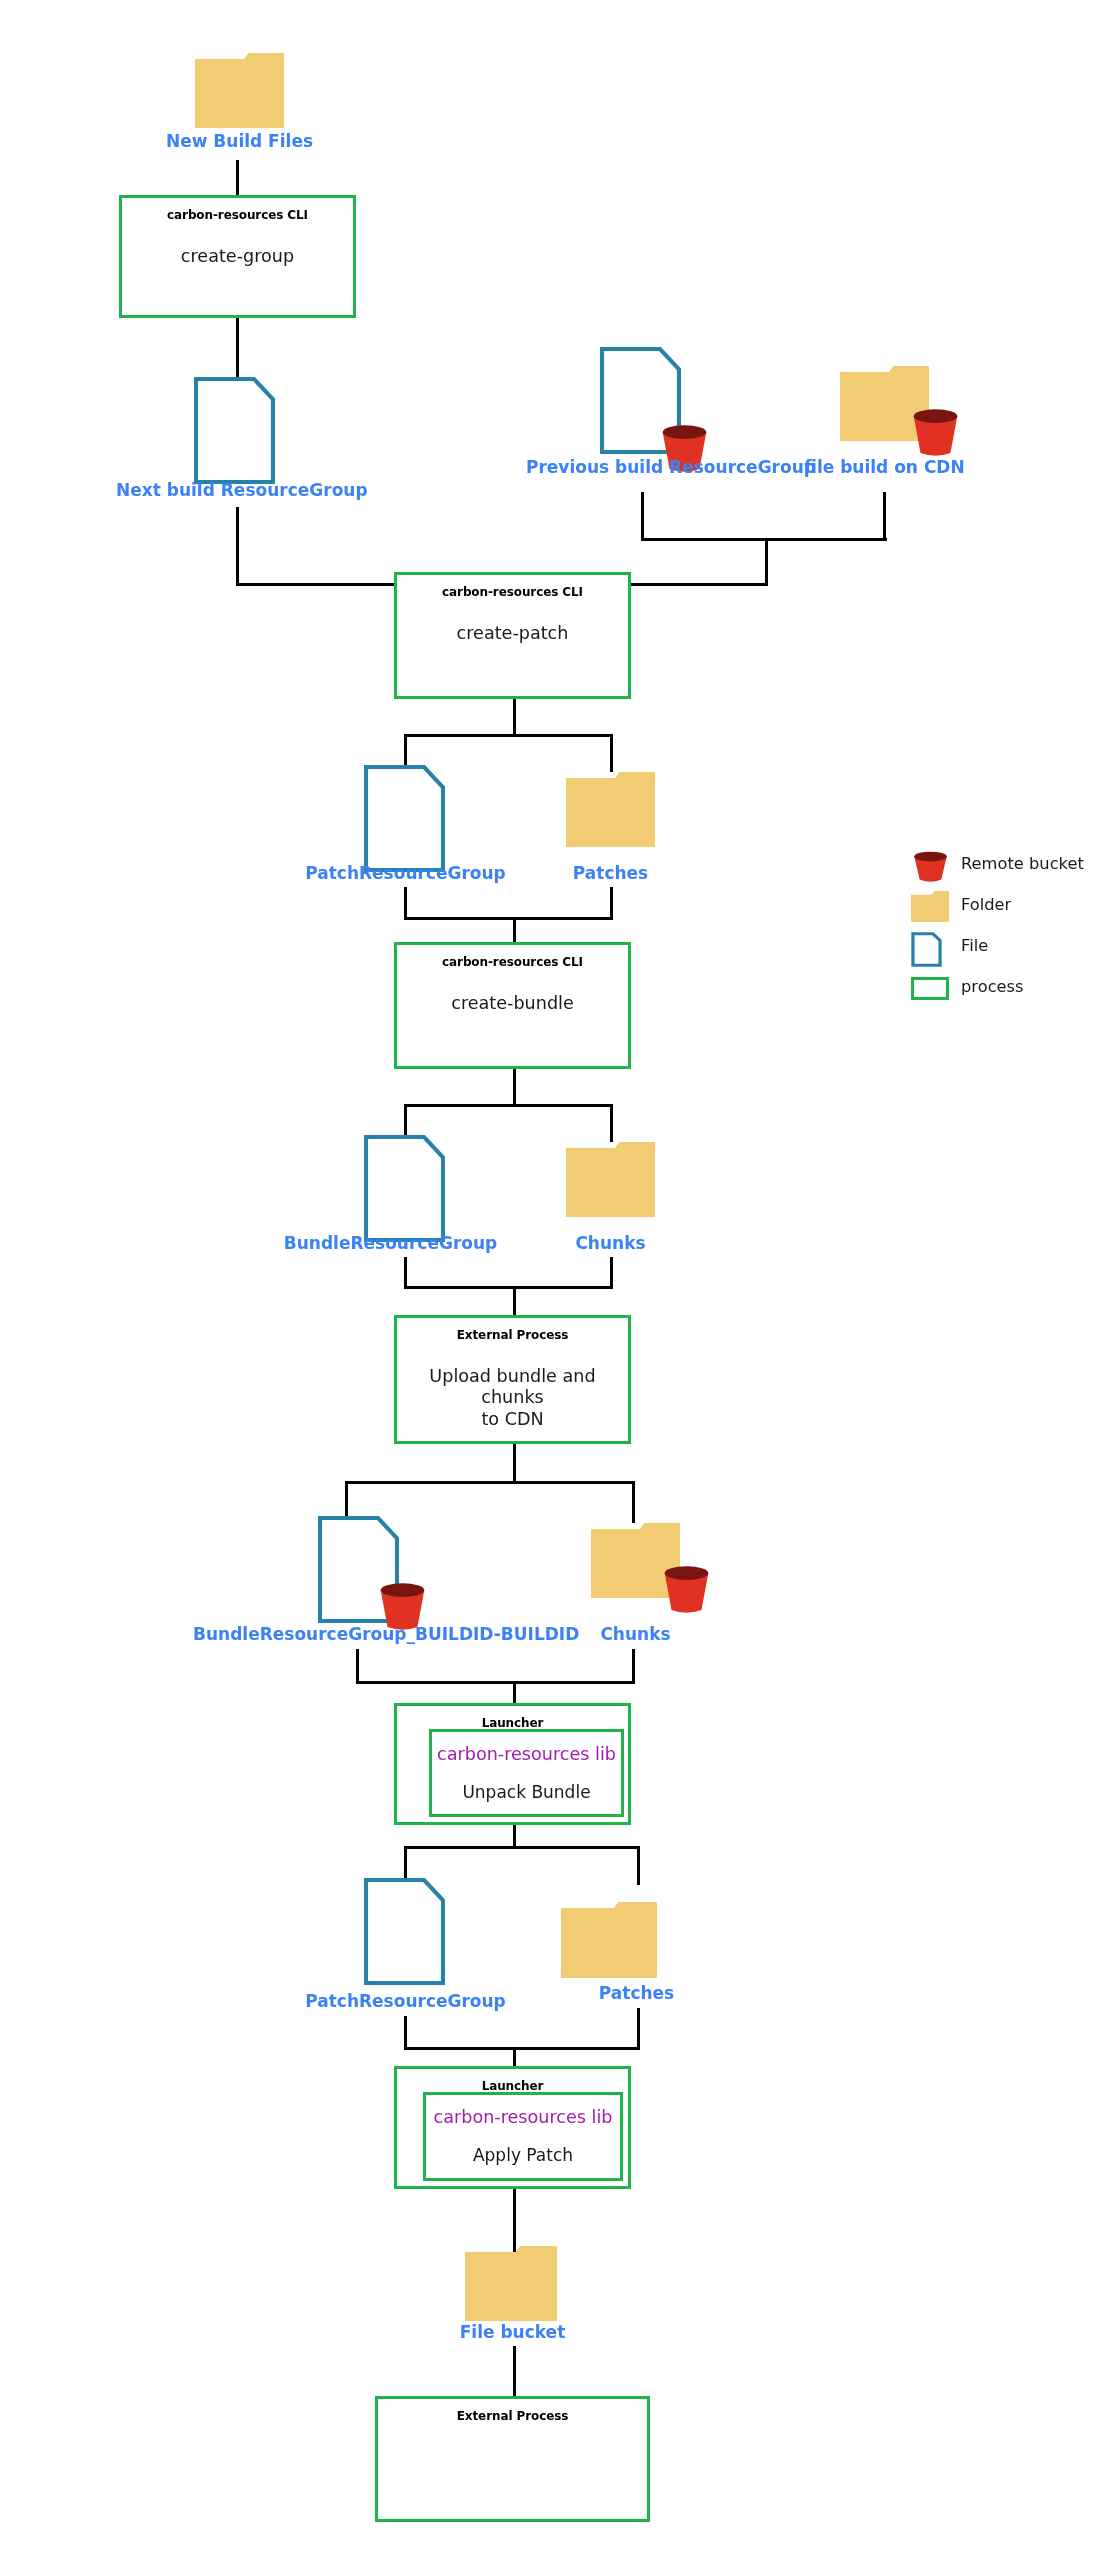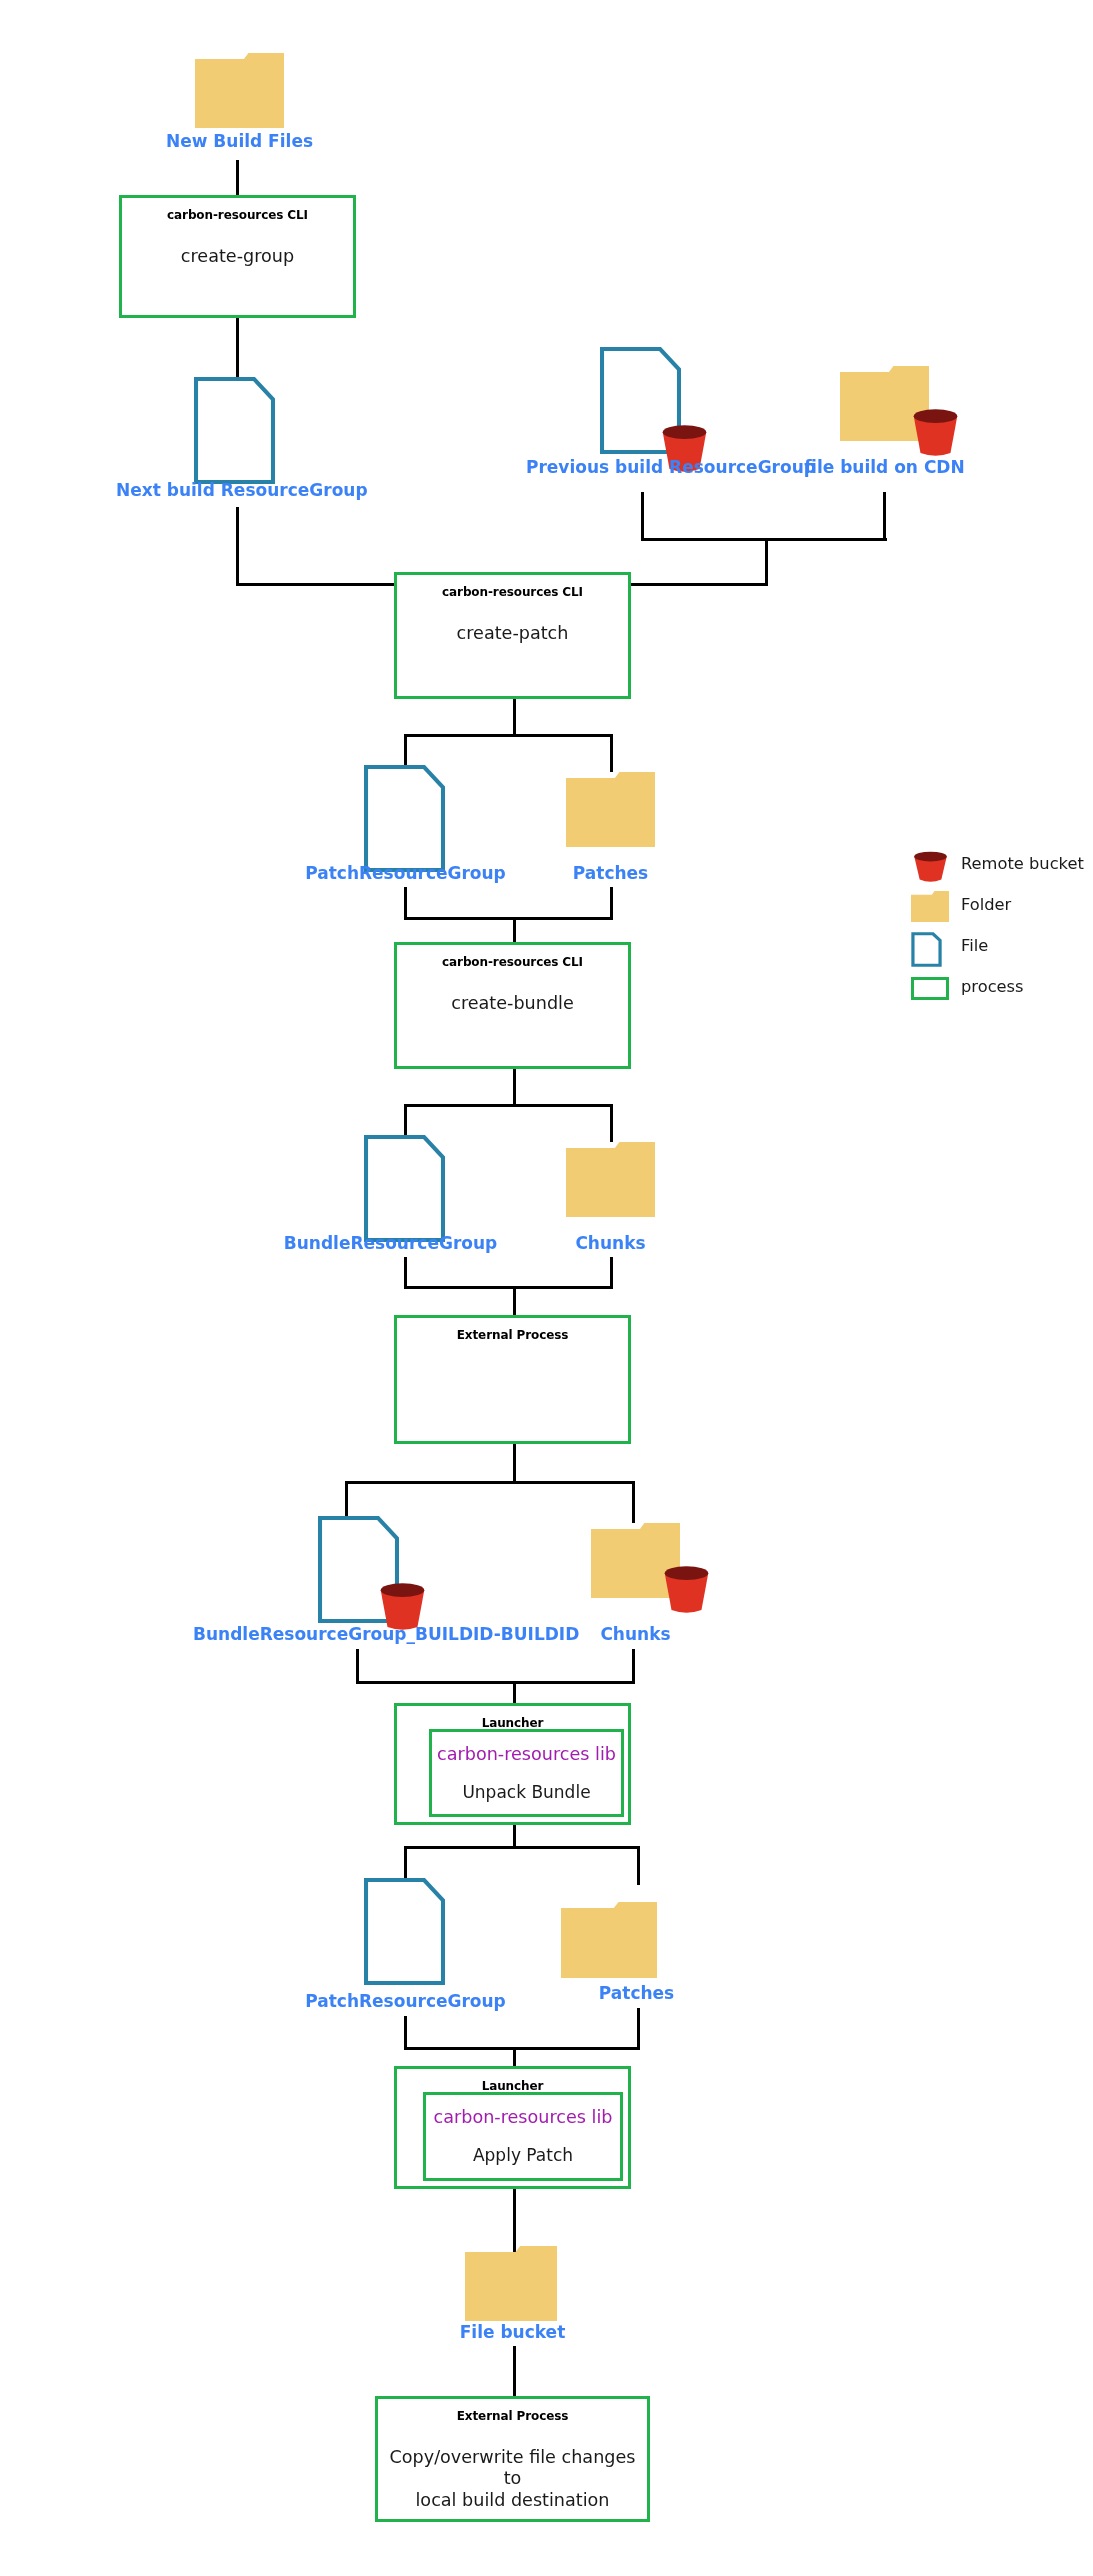--- a/index.html
+++ b/index.html
@@ -162,20 +162,24 @@
   </div>
   <div class="cap" style="left:492px;top:1233px;width:237px;">Chunks</div>
 
   <div class="vline" style="left:404px;top:1257px;height:31px;"></div>
   <div class="vline" style="left:610px;top:1257px;height:31px;"></div>
   <div class="hline" style="left:404px;top:1286px;width:209px;"></div>
   <div class="vline" style="left:513px;top:1286px;height:33px;"></div>
 
   <div class="proc" style="left:394px;top:1315px;width:237px;height:129px;">
     <div class="ptitle">External Process</div>
+    <div class="pbody">
+      <span>Upload bundle and chunks</span><br>
+      <span>to CDN</span>
+    </div>
   </div>
 
   <div class="vline" style="left:513px;top:1444px;height:39px;"></div>
   <div class="hline" style="left:345px;top:1481px;width:290px;"></div>
   <div class="vline" style="left:345px;top:1481px;height:38px;"></div>
   <div class="vline" style="left:632px;top:1481px;height:42px;"></div>
 
   <div class="fileic" style="left:318px;top:1516px;width:81px;height:107px;">
     <svg viewBox="0 0 120 158" preserveAspectRatio="none">
       <path d="M3,3 L89,3 L117,33 L117,155 L3,155 Z" fill="#fff" stroke="#2882a8" stroke-width="6"></path>
@@ -247,24 +251,20 @@
 
   <div class="folder" style="left:465px;top:2246px;width:92px;height:75px;">
     <div class="fshape"></div>
   </div>
   <div class="cap" style="left:394px;top:2322px;width:237px;">File bucket</div>
 
   <div class="vline" style="left:513px;top:2346px;height:66px;"></div>
 
   <div class="proc" style="left:375px;top:2396px;width:275px;height:126px;">
     <div class="ptitle">External Process</div>
-    <div class="pbody">
-      <span>Copy/overwrite file changes to</span><br>
-      <span>local build destination</span>
-    </div>
   </div>
 
   <div id="legend">
 
     <div class="leg-row">
       <div class="leg-ic">
         <svg viewBox="0 0 72 62" preserveAspectRatio="none" style="width:39px;height:34px;">
           <path d="M6,12 L16,54 Q36,62 56,54 L66,12 Z" fill="#e03223"></path>
           <ellipse cx="36" cy="12" rx="30" ry="9" fill="#7a1410"></ellipse>
         </svg>

